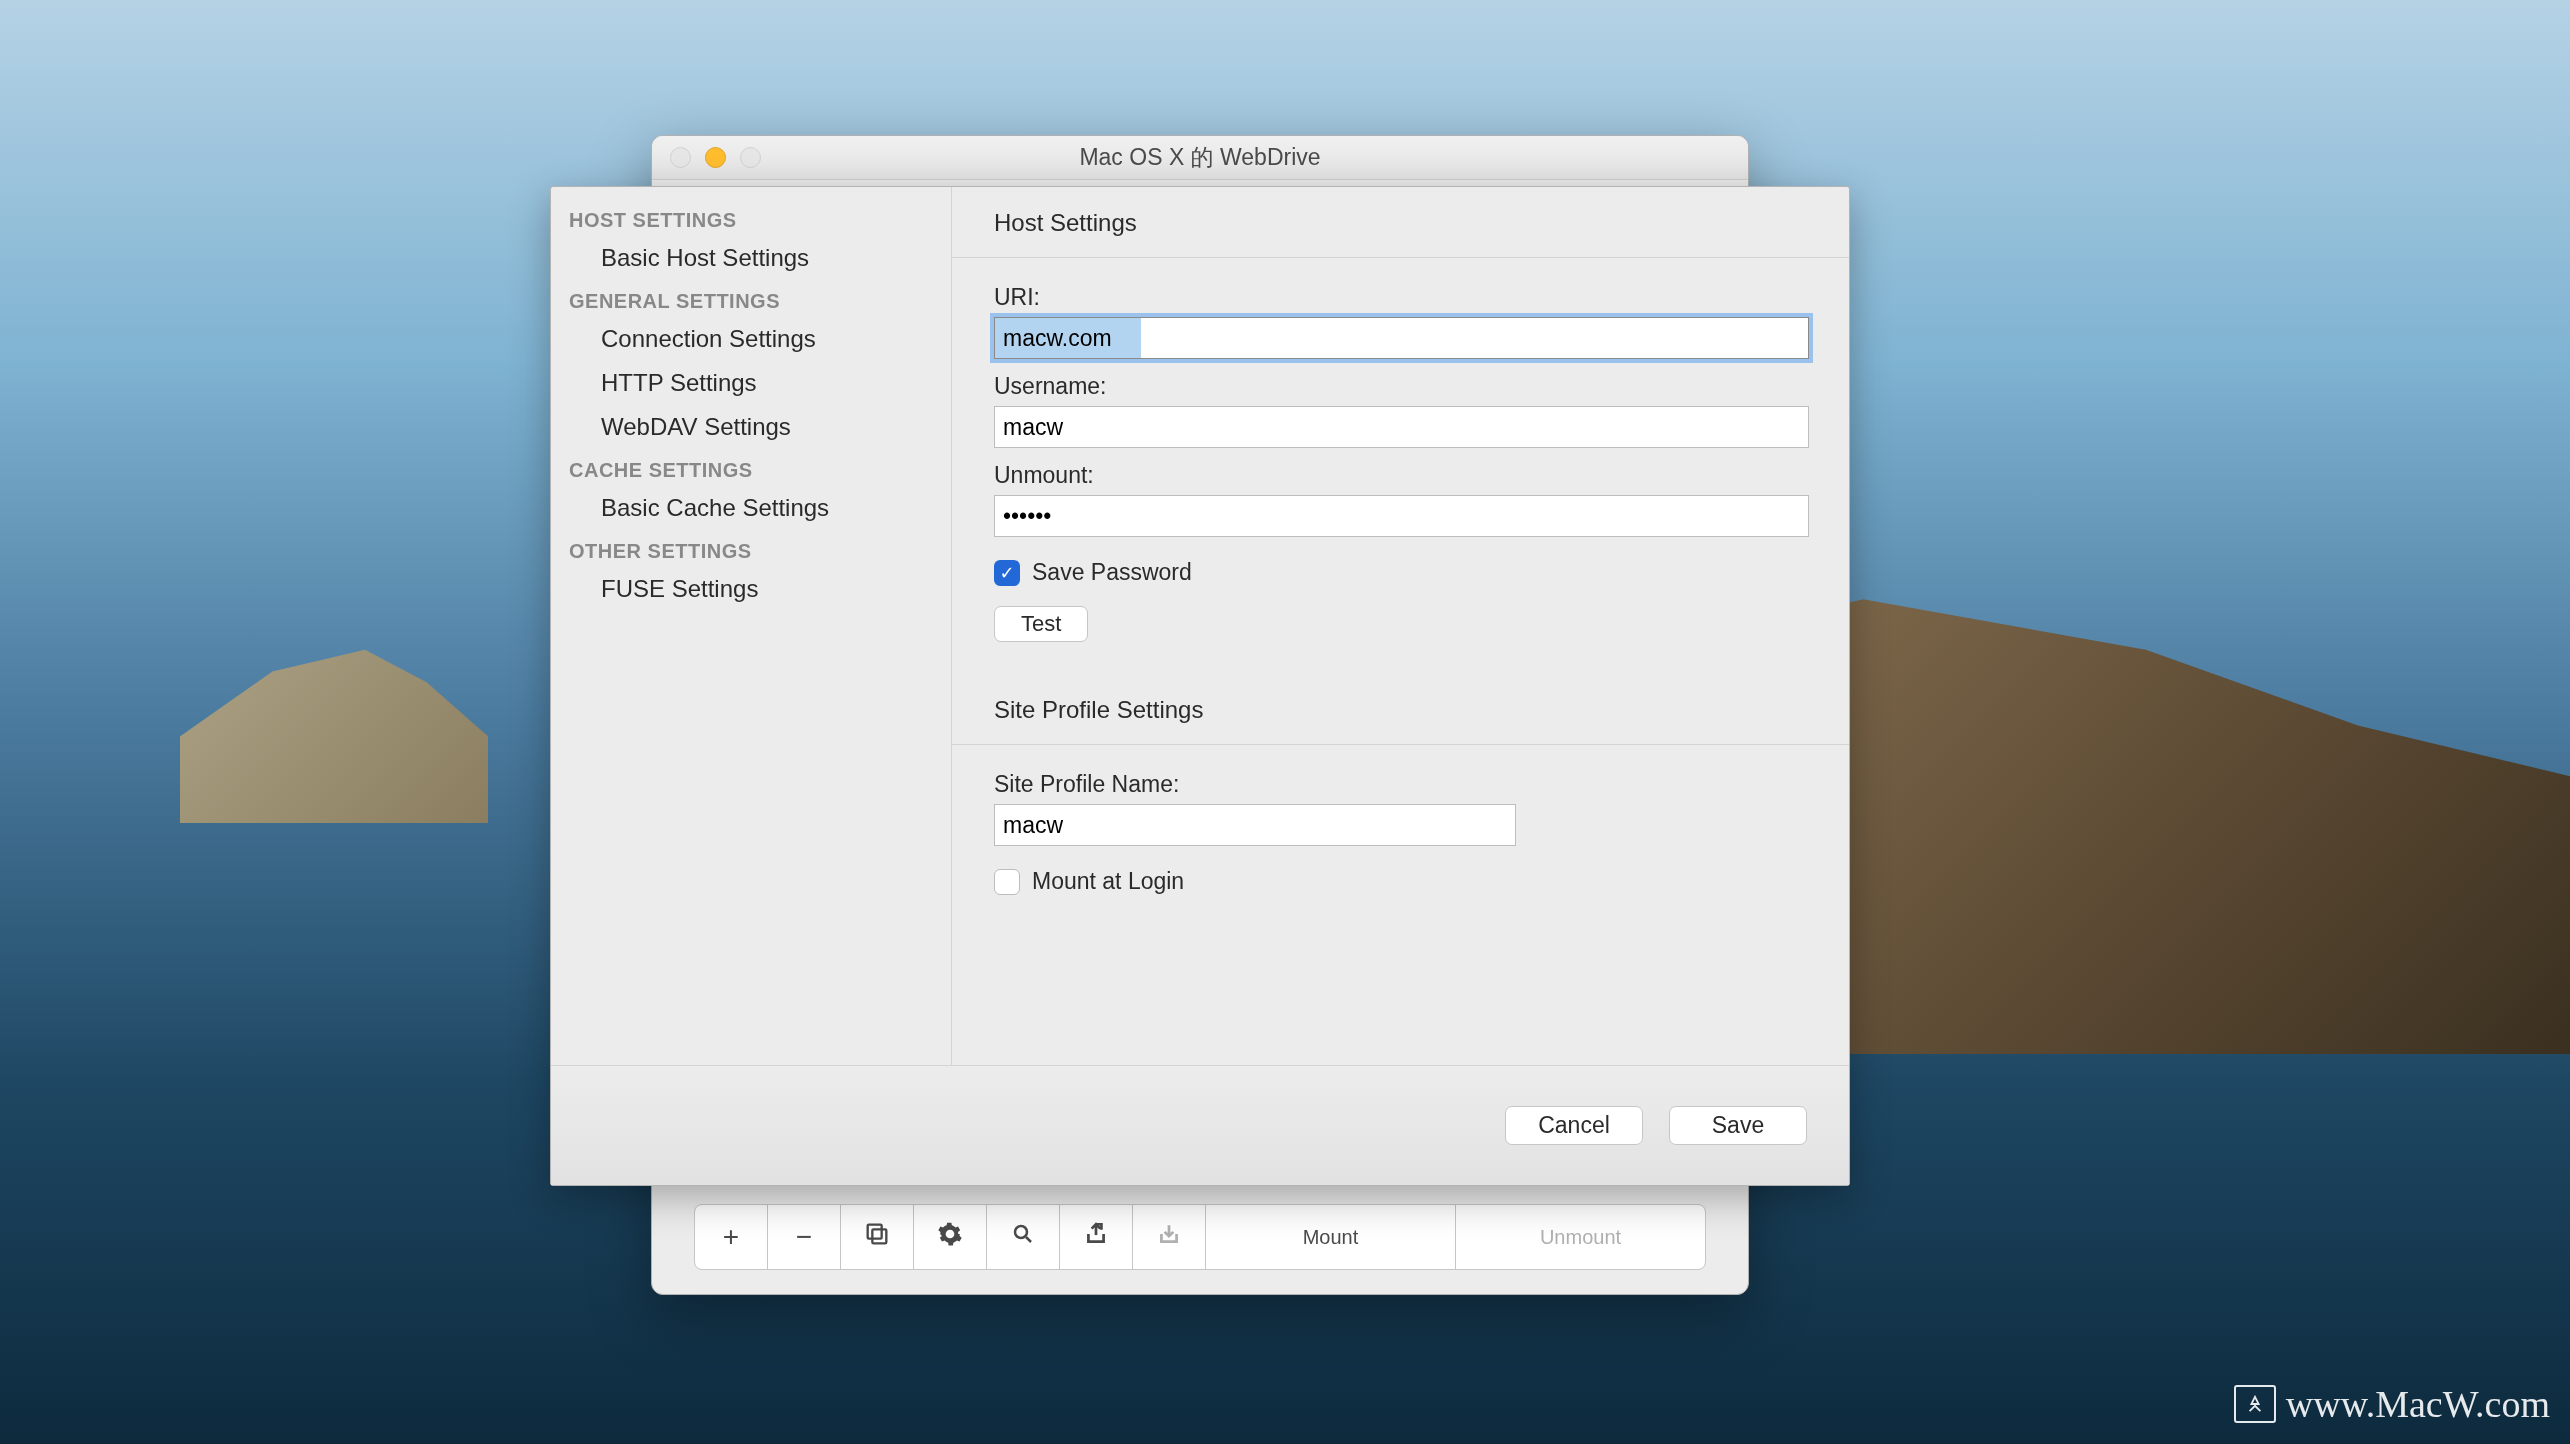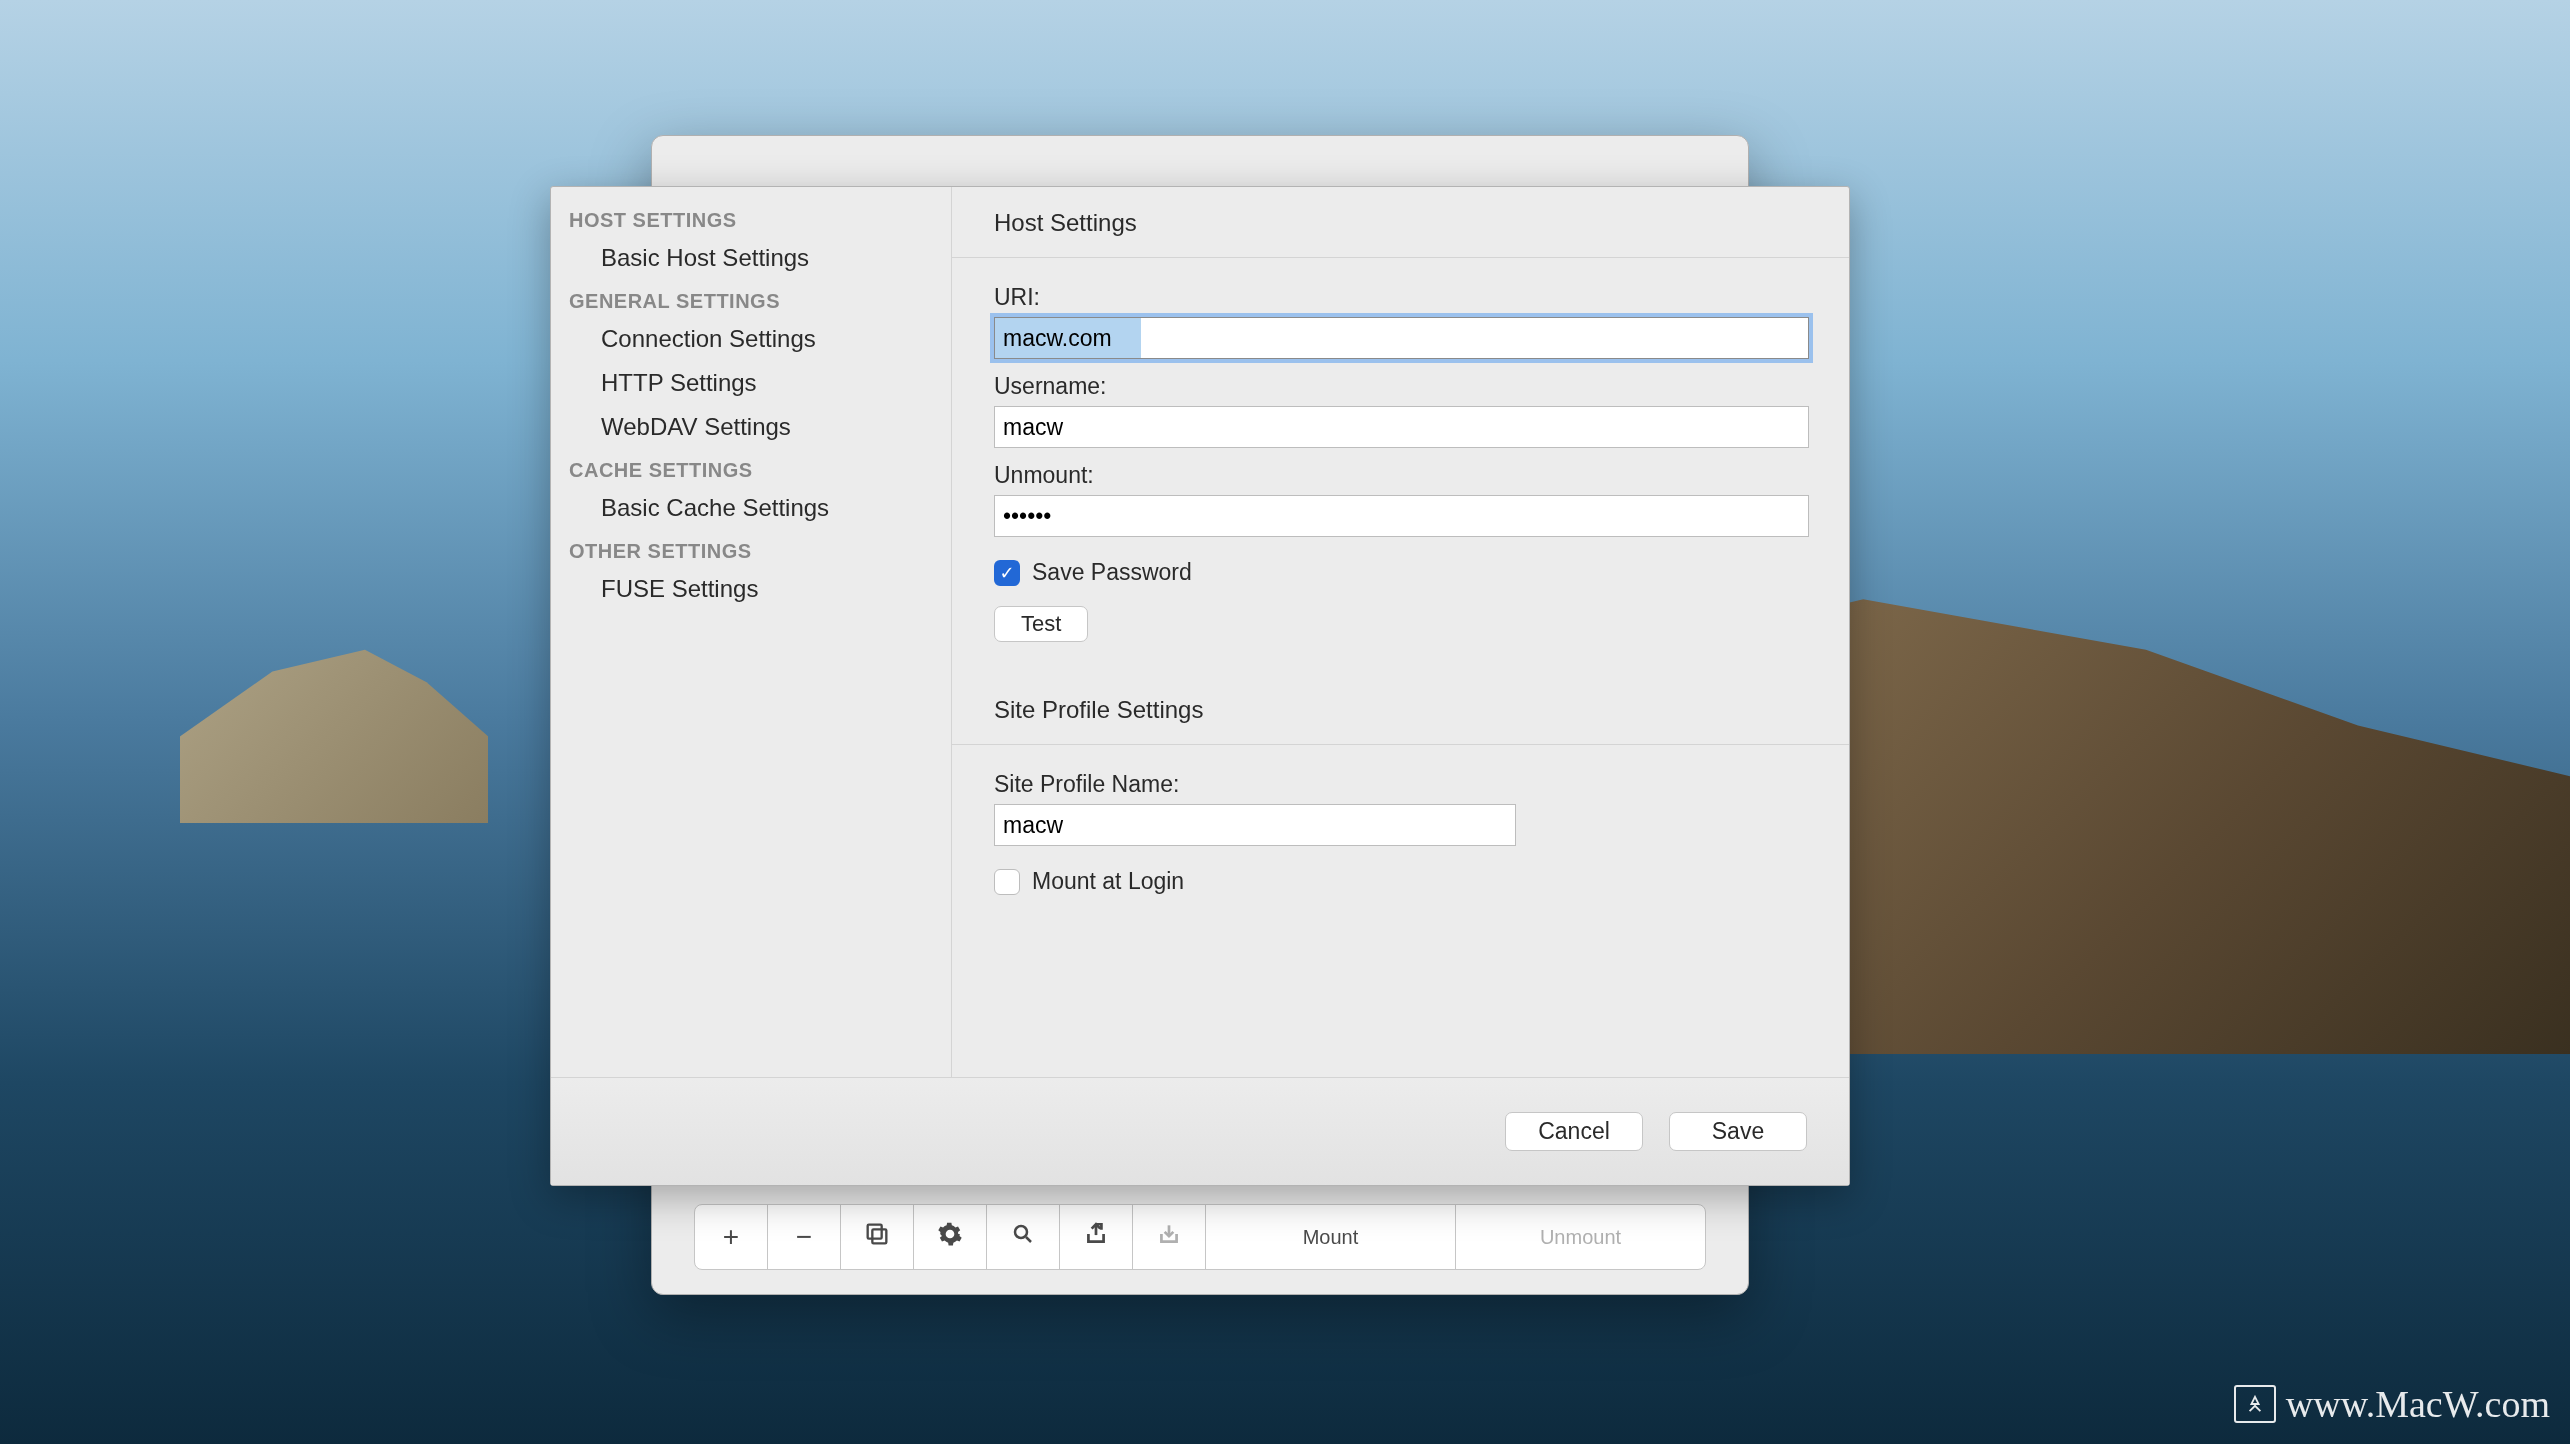--- a/index.html
+++ b/index.html
@@ -211,21 +211,21 @@
       background: #fff;
       border: 1px solid #c6c6c6;
       border-radius: 7px;
       font-size: 22px;
       color: #2a2a2a;
       padding: 4px 26px;
       cursor: pointer;
     }
     .profile-input { width: 64%; }
     .sheet-footer {
-      height: 108px;
+      height: 120px;
       border-top: 1px solid #d4d4d4;
       background: linear-gradient(180deg, #ececec 0%, #e2e2e2 100%);
       display: flex;
       align-items: center;
       justify-content: flex-end;
       padding-right: 42px;
       gap: 26px;
     }
     .footer-btn {
       background: #fff;
@@ -244,20 +244,28 @@
   </style>
 </head>
 <body>
 
 <div class="desktop-bg">
   <div class="island-left"></div>
   <div class="island"></div>
 </div>
 
 <div class="main-window">
+  <div class="titlebar">
+    <div class="traffic-lights">
+      <div class="traffic-light tl-close"></div>
+      <div class="traffic-light tl-min"></div>
+      <div class="traffic-light tl-max"></div>
+    </div>
+    <div class="window-title">Mac OS X 的 WebDrive</div>
+  </div>
 
   <div class="toolbar">
     <div class="toolbar-btn">
       <span>+</span>
     </div>
     <div class="toolbar-btn">
       <span>−</span>
     </div>
     <div class="toolbar-btn">
       <span class="copy-icon">

